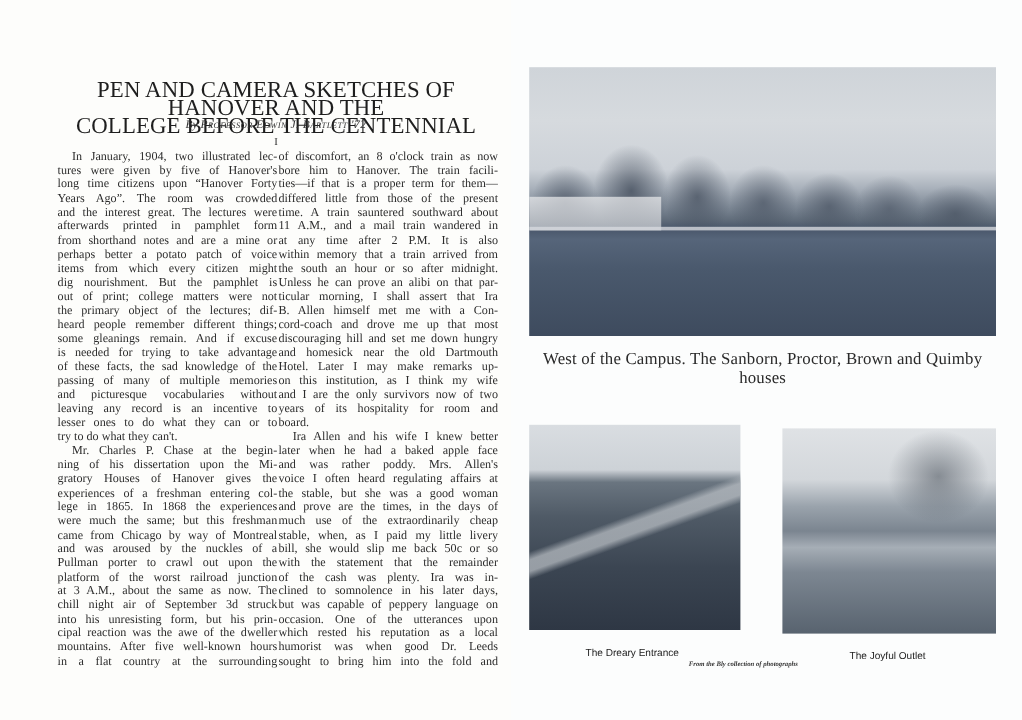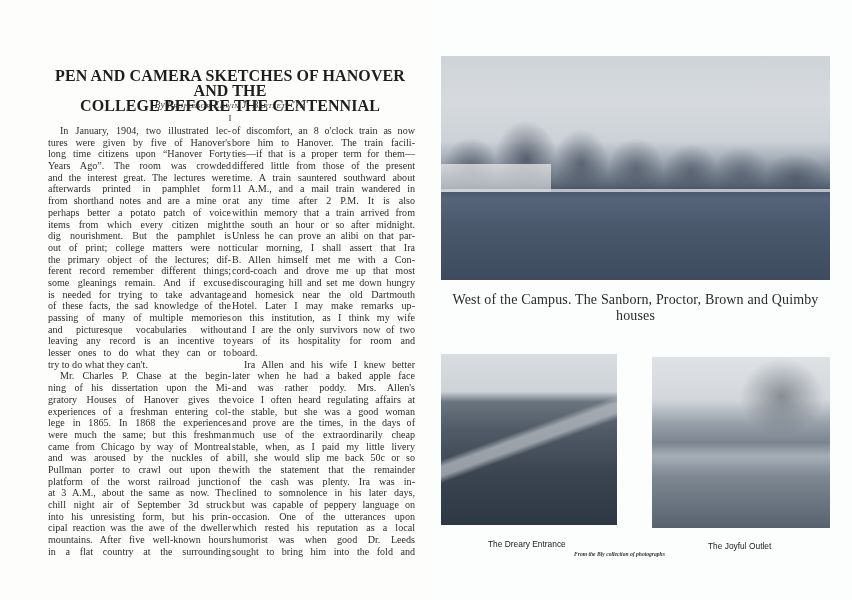--- a/index.html
+++ b/index.html
@@ -9,22 +9,22 @@
     font-family: "Liberation Serif", "DejaVu Serif", serif;
     color: #2a2a2a;
     position: relative;
   }
   .page { position: absolute; top: 0; height: 600px; }
   .page-left { left: 0; width: 426px; background: #fdfdfb; }
   .page-right { left: 426px; width: 426px; background: #fcfdfd; }
 
   .title {
     position: absolute; left: 40px; width: 380px; top: 68px;
-    text-align: center; font-size: 16px; line-height: 15px;
-    letter-spacing: 0.1px; color: #1e1e1e; margin: 0; font-weight: bold;
+    text-align: center; font-size: 19px; line-height: 15px;
+    letter-spacing: 0.1px; color: #1e1e1e; margin: 0; font-weight: normal;
   }
   .byline {
     position: absolute; left: 40px; width: 380px; top: 99px;
     text-align: center; font-size: 9.6px; color: #333;
   }
   .byline .by { font-style: italic; }
   .byline .name { font-variant: small-caps; letter-spacing: 0.4px; font-style: italic; }
   .section-num {
     position: absolute; left: 40px; width: 380px; top: 113px;
     text-align: center; font-size: 9px; color: #333;
@@ -119,21 +119,21 @@
       <span class="line">long time citizens upon “Hanover Forty</span>
       <span class="line">Years Ago”.  The room was crowded</span>
       <span class="line">and the interest great.  The lectures were</span>
       <span class="line">afterwards printed in pamphlet form</span>
       <span class="line">from shorthand notes and are a mine or</span>
       <span class="line">perhaps better a potato patch of voice</span>
       <span class="line">items from which every citizen might</span>
       <span class="line">dig nourishment.  But the pamphlet is</span>
       <span class="line">out of print; college matters were not</span>
       <span class="line">the primary object of the lectures; dif-</span>
-      <span class="line">ferent record remember different things;</span>
+      <span class="line">heard people remember different things;</span>
       <span class="line">some gleanings remain.  And if excuse</span>
       <span class="line">is needed for trying to take advantage</span>
       <span class="line">of these facts, the sad knowledge of the</span>
       <span class="line">passing of many of multiple memories</span>
       <span class="line">and picturesque vocabularies without</span>
       <span class="line">leaving any record is an incentive to</span>
       <span class="line">lesser ones to do what they can or to</span>
       <span class="line last">try to do what they can't.</span>
       <span class="line indent">Mr. Charles P. Chase at the begin-</span>
       <span class="line">ning of his dissertation upon the Mi-</span>

